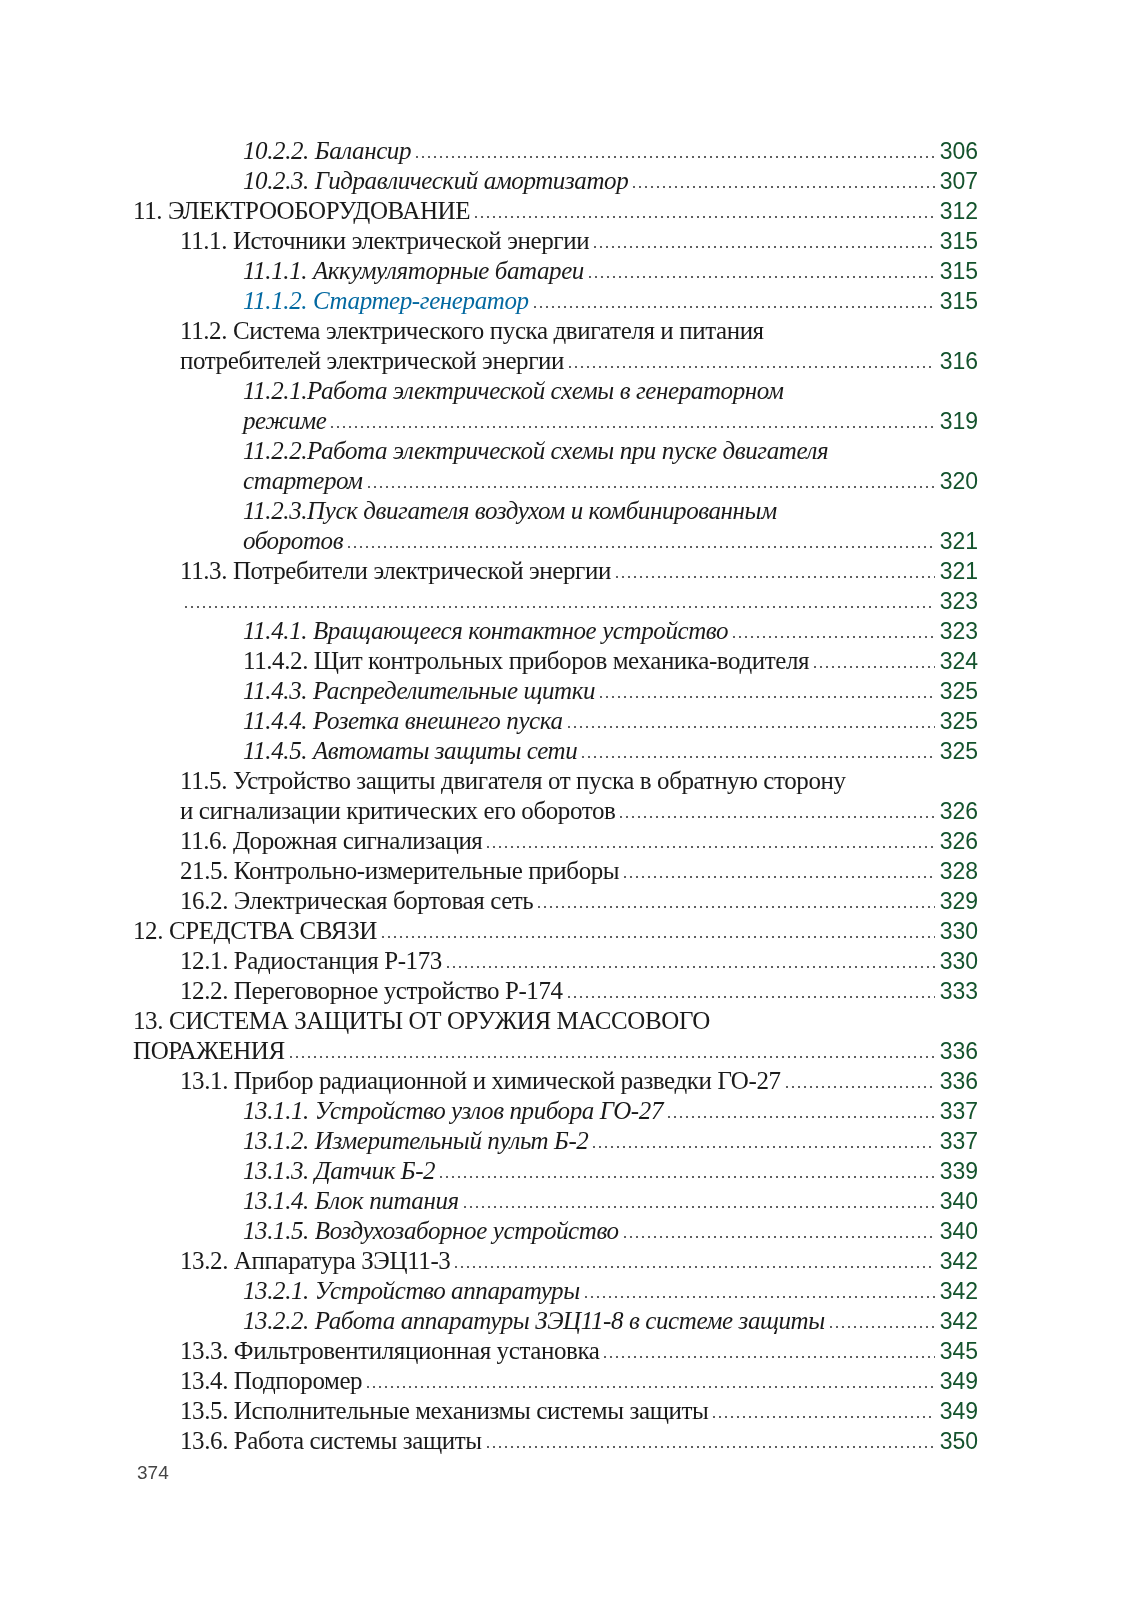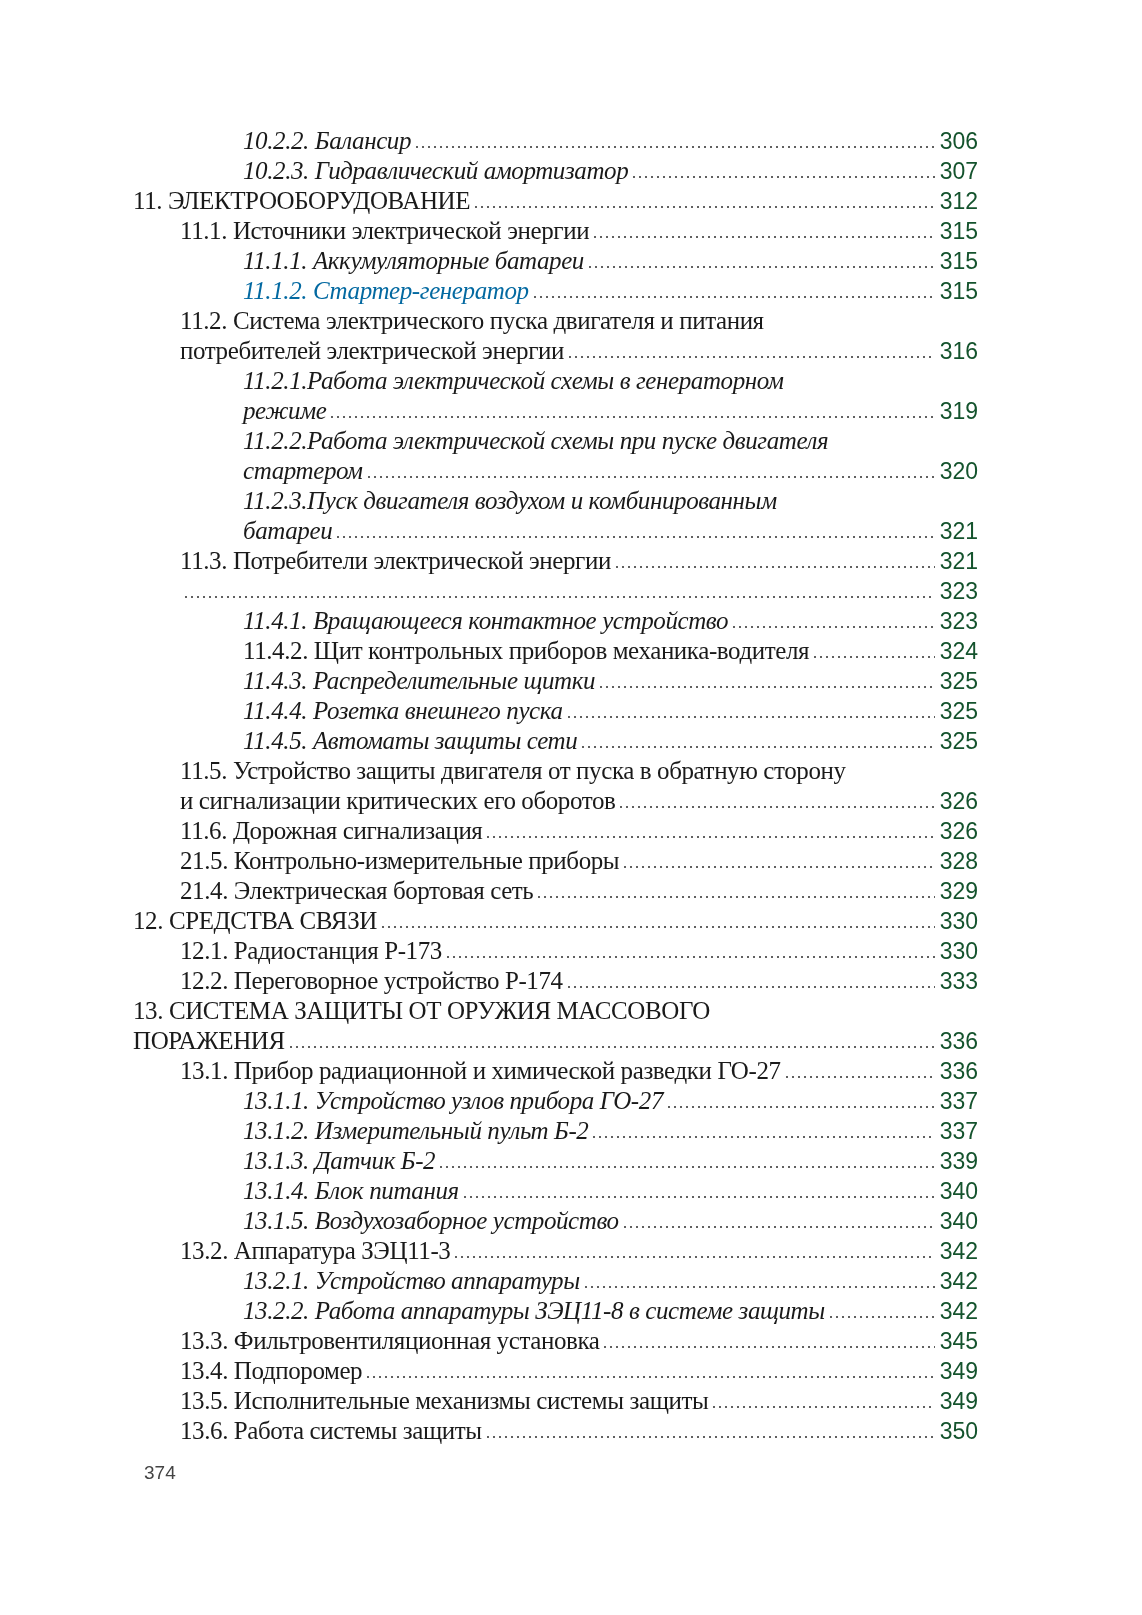--- a/index.html
+++ b/index.html
@@ -1,20 +1,20 @@
 <!DOCTYPE html>
 <html><head>
   <meta charset="utf-8">
   <style>
     html, body { margin: 0; padding: 0; background: #ffffff; }
     body { width: 1142px; height: 1615px; position: relative; overflow: hidden; }
     .page {
       position: absolute;
       left: 133px;
-      top: 126px;
+      top: 136px;
       width: 845px;
       font-family: "Liberation Serif", "DejaVu Serif", serif;
       color: #1a1a1a;
       font-size: 25px;
     }
     .row {
       display: flex;
       align-items: baseline;
       height: 30px;
       line-height: 30px;
@@ -44,21 +44,21 @@
       font-family: "Liberation Sans", "DejaVu Sans", sans-serif;
       font-weight: 300;
       color: #14532d;
       font-size: 23px;
       letter-spacing: 0;
       min-width: 40px;
       text-align: right;
     }
     .folio {
       position: absolute;
-      left: 144px;
+      left: 137px;
       top: 1462px;
       font-family: "Liberation Sans", "DejaVu Sans", sans-serif;
       font-size: 19px;
       color: #444;
       font-weight: 300;
     }
   </style>
 </head>
 <body>
 
@@ -119,21 +119,21 @@
   <div class="row lvl2">
     <span class="title italic">стартером</span>
     <span class="leader"></span>
     <span class="pageno">320</span>
   </div>
 
   <div class="row lvl2">
     <span class="title italic">11.2.3.Пуск двигателя воздухом и комбинированным</span>
   </div>
   <div class="row lvl2">
-    <span class="title italic">батареи</span>
+    <span class="title italic">оборотов</span>
     <span class="leader"></span>
     <span class="pageno">321</span>
   </div>
 
   <div class="row lvl1">
     <span class="title">11.3. Потребители электрической энергии</span>
     <span class="leader"></span>
     <span class="pageno">321</span>
   </div>
   <div class="row lvl1">
@@ -179,21 +179,21 @@
     <span class="title">11.6. Дорожная сигнализация</span>
     <span class="leader"></span>
     <span class="pageno">326</span>
   </div>
   <div class="row lvl1">
     <span class="title">21.5. Контрольно-измерительные приборы</span>
     <span class="leader"></span>
     <span class="pageno">328</span>
   </div>
   <div class="row lvl1">
-    <span class="title">21.4. Электрическая бортовая сеть</span>
+    <span class="title">16.2. Электрическая бортовая сеть</span>
     <span class="leader"></span>
     <span class="pageno">329</span>
   </div>
   <div class="row lvl0">
     <span class="title">12. СРЕДСТВА СВЯЗИ</span>
     <span class="leader"></span>
     <span class="pageno">330</span>
   </div>
   <div class="row lvl1">
     <span class="title">12.1. Радиостанция Р-173</span>

